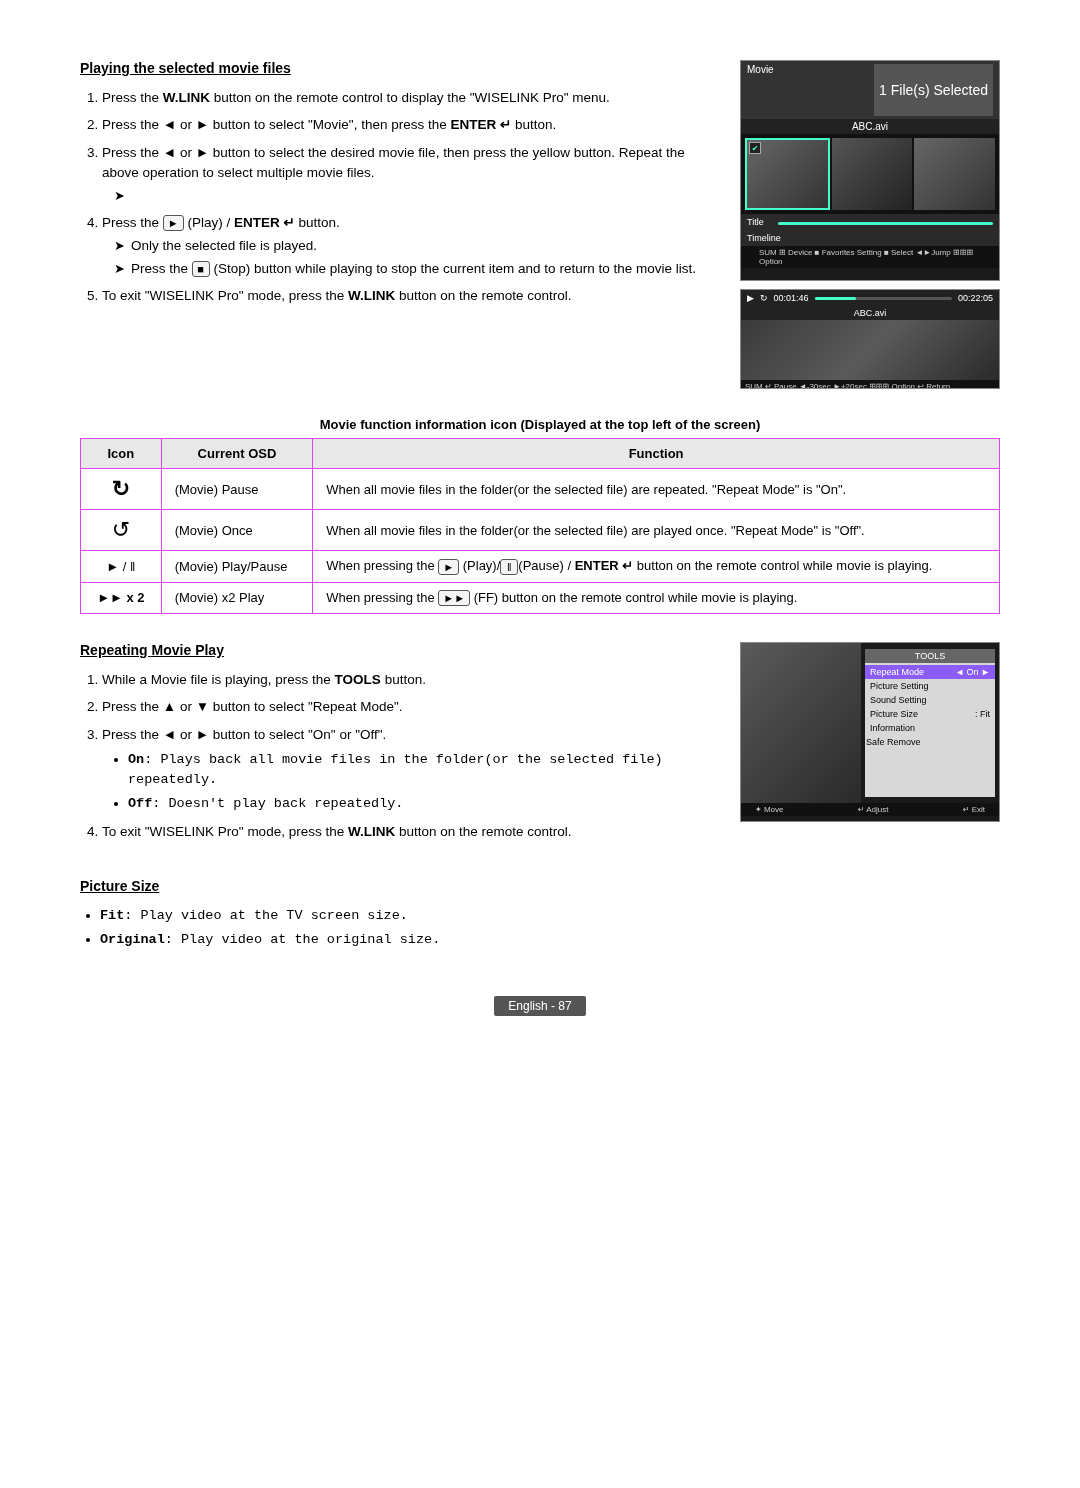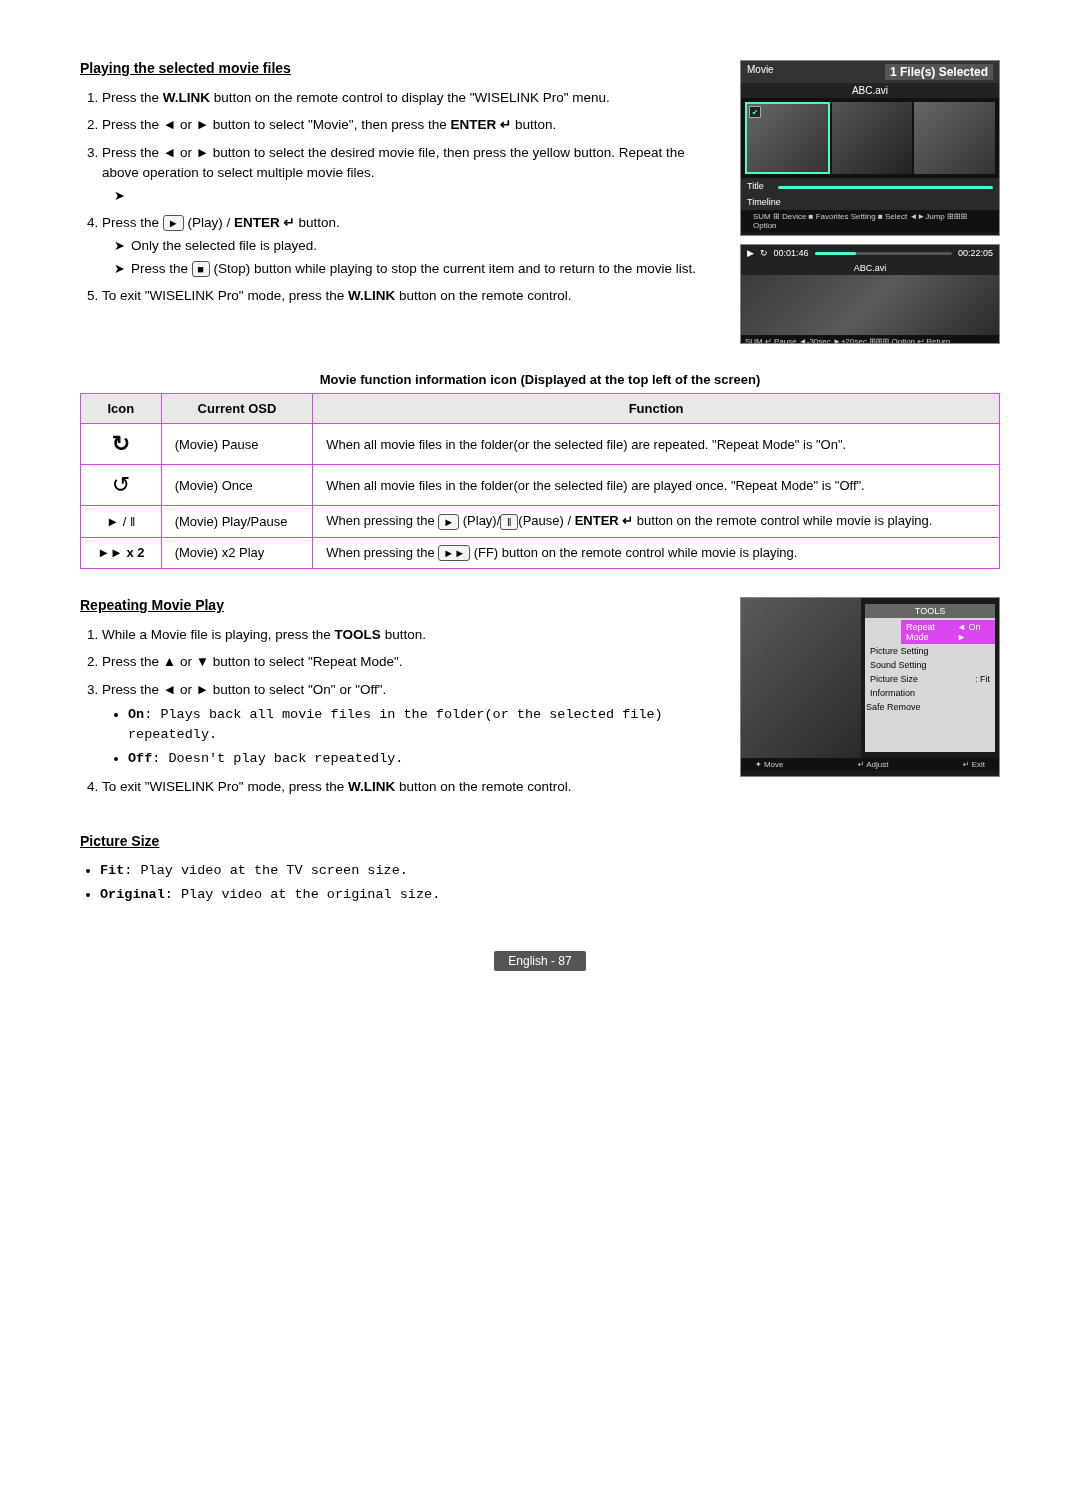--- a/index.html
+++ b/index.html
@@ -61,21 +61,21 @@
     .screenshot {
       border: 1px solid #888;
       background: #1a1a1a;
       color: #fff;
       font-size: 10px;
       position: relative;
       overflow: hidden;
     }
     .screenshot-top {
       width: 100%;
-      height: 176px;
+      height: 221px;
     }
     .screenshot-bottom {
       width: 100%;
       height: 100px;
       margin-top: 6px;
     }
     .screenshot-tools {
       width: 100%;
       height: 180px;
     }
@@ -112,21 +112,21 @@
       font-size: 8px; color: #4fc; display: flex; align-items: center; justify-content: center;
     }
     .scr-info-bar {
       background: #2a2a2a;
       padding: 3px 6px;
       font-size: 9px;
       display: flex; gap: 10px;
     }
     .scr-sum-bar {
       background: #111;
-      padding: 2px 12px;
+      padding: 2px 18px;
       font-size: 8px;
       color: #ccc;
       display: flex; justify-content: space-between;
     }
     .scr-play-bar {
       background: #222;
       padding: 3px 6px;
       font-size: 9px;
       display: flex; align-items: center; gap: 6px;
     }
@@ -204,21 +204,21 @@
         <li>
           To exit "WISELINK Pro" mode, press the <span class="bold-inline">W.LINK</span> button on the remote control.
         </li>
       </ol>
     </div>
     <div class="image-col">
 
       <div class="screenshot screenshot-top">
         <div class="scr-header">
           <span>Movie</span>
-          <span style="background:#555;padding:1px 5px;font-size:12px;font-weight:bold;">1 File(s) Selected</span>
+          <span style="background:#555;padding:18px 5px;font-size:14px;">1 File(s) Selected</span>
         </div>
         <div class="scr-filename">ABC.avi</div>
         <div class="scr-thumb-area">
           <div class="scr-thumb selected" style="background:linear-gradient(135deg,#666,#333);">
             <div class="scr-thumb-check">✔</div>
           </div>
           <div class="scr-thumb" style="background:linear-gradient(135deg,#555,#222);"></div>
           <div class="scr-thumb" style="background:linear-gradient(135deg,#666,#333);"></div>
         </div>
         <div class="scr-info-bar">
@@ -310,21 +310,21 @@
           To exit "WISELINK Pro" mode, press the <span class="bold-inline">W.LINK</span> button on the remote control.
         </li>
       </ol>
     </div>
     <div class="image-col">
       <div class="screenshot screenshot-tools">
         <div style="display:flex;height:160px;">
           <div style="flex:1;background:linear-gradient(135deg,#5a5a5a,#2a2a2a);"></div>
           <div style="width:130px;background:#d8d8d8;color:#000;margin:6px 4px;font-size:9px;">
             <div style="background:#666;color:#fff;text-align:center;padding:2px 0;font-size:9px;margin-bottom:2px;">TOOLS</div>
-            <div style="display:flex;justify-content:space-between;padding:2px 5px;background:#d946ef;color:#fff;margin-left:36px;">
+            <div style="display:flex;justify-content:space-between;padding:2px 5px;background:#8b5cf6;color:#fff;">
               <span>Repeat Mode</span>
               <span>◄ On ►</span>
             </div>
             <div style="padding:2px 5px;">Picture Setting</div>
             <div style="padding:2px 5px;">Sound Setting</div>
             <div style="display:flex;justify-content:space-between;padding:2px 5px;">
               <span>Picture Size</span>
               <span>:  Fit</span>
             </div>
             <div style="padding:2px 5px;">Information</div>

